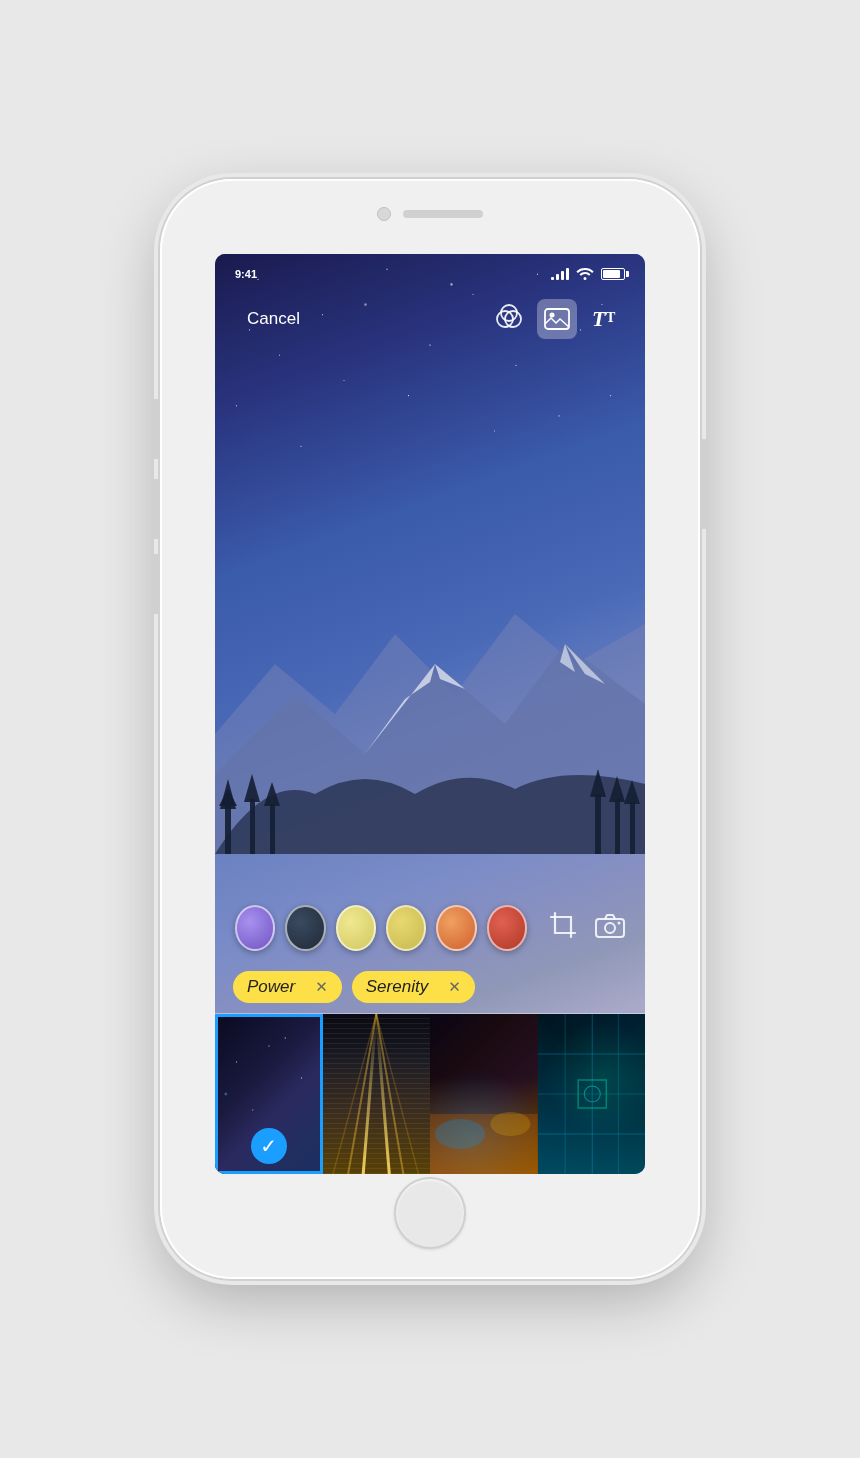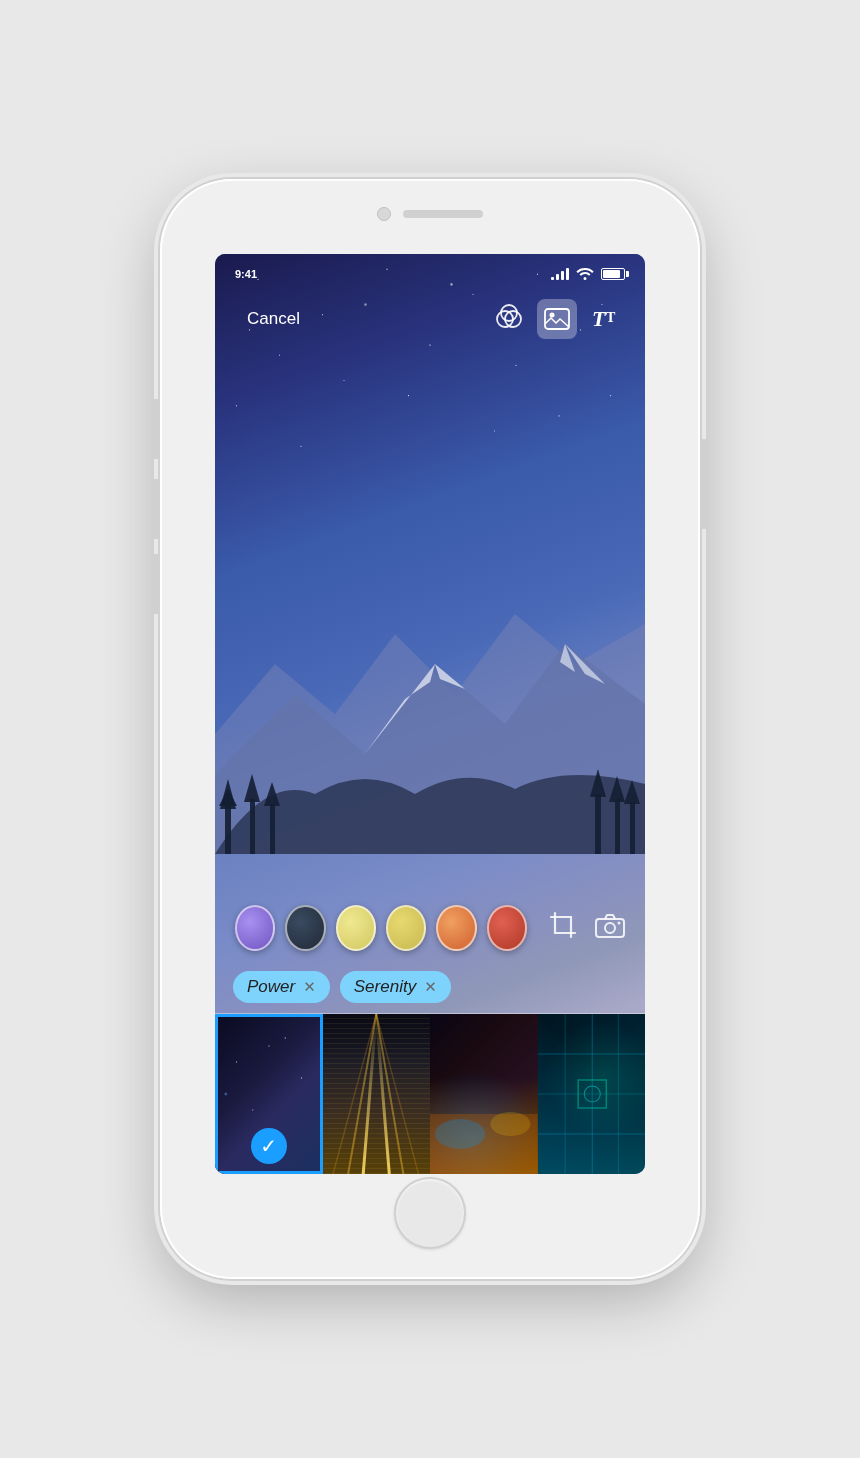--- a/index.html
+++ b/index.html
@@ -359,22 +359,22 @@
       display: flex;
       align-items: center;
       padding: 8px 18px 10px;
       gap: 10px;
       background: transparent;
     }
 
     .tag-chip {
       display: flex;
       align-items: center;
-      gap: 6px;
-      background: #7dd3fc;
+      gap: 18px;
+      background: #fde047;
       border-radius: 20px;
       padding: 6px 14px;
       font-size: 17px;
       font-style: italic;
       color: #222;
       cursor: pointer;
     }
 
     .tag-close {
       font-style: normal;

